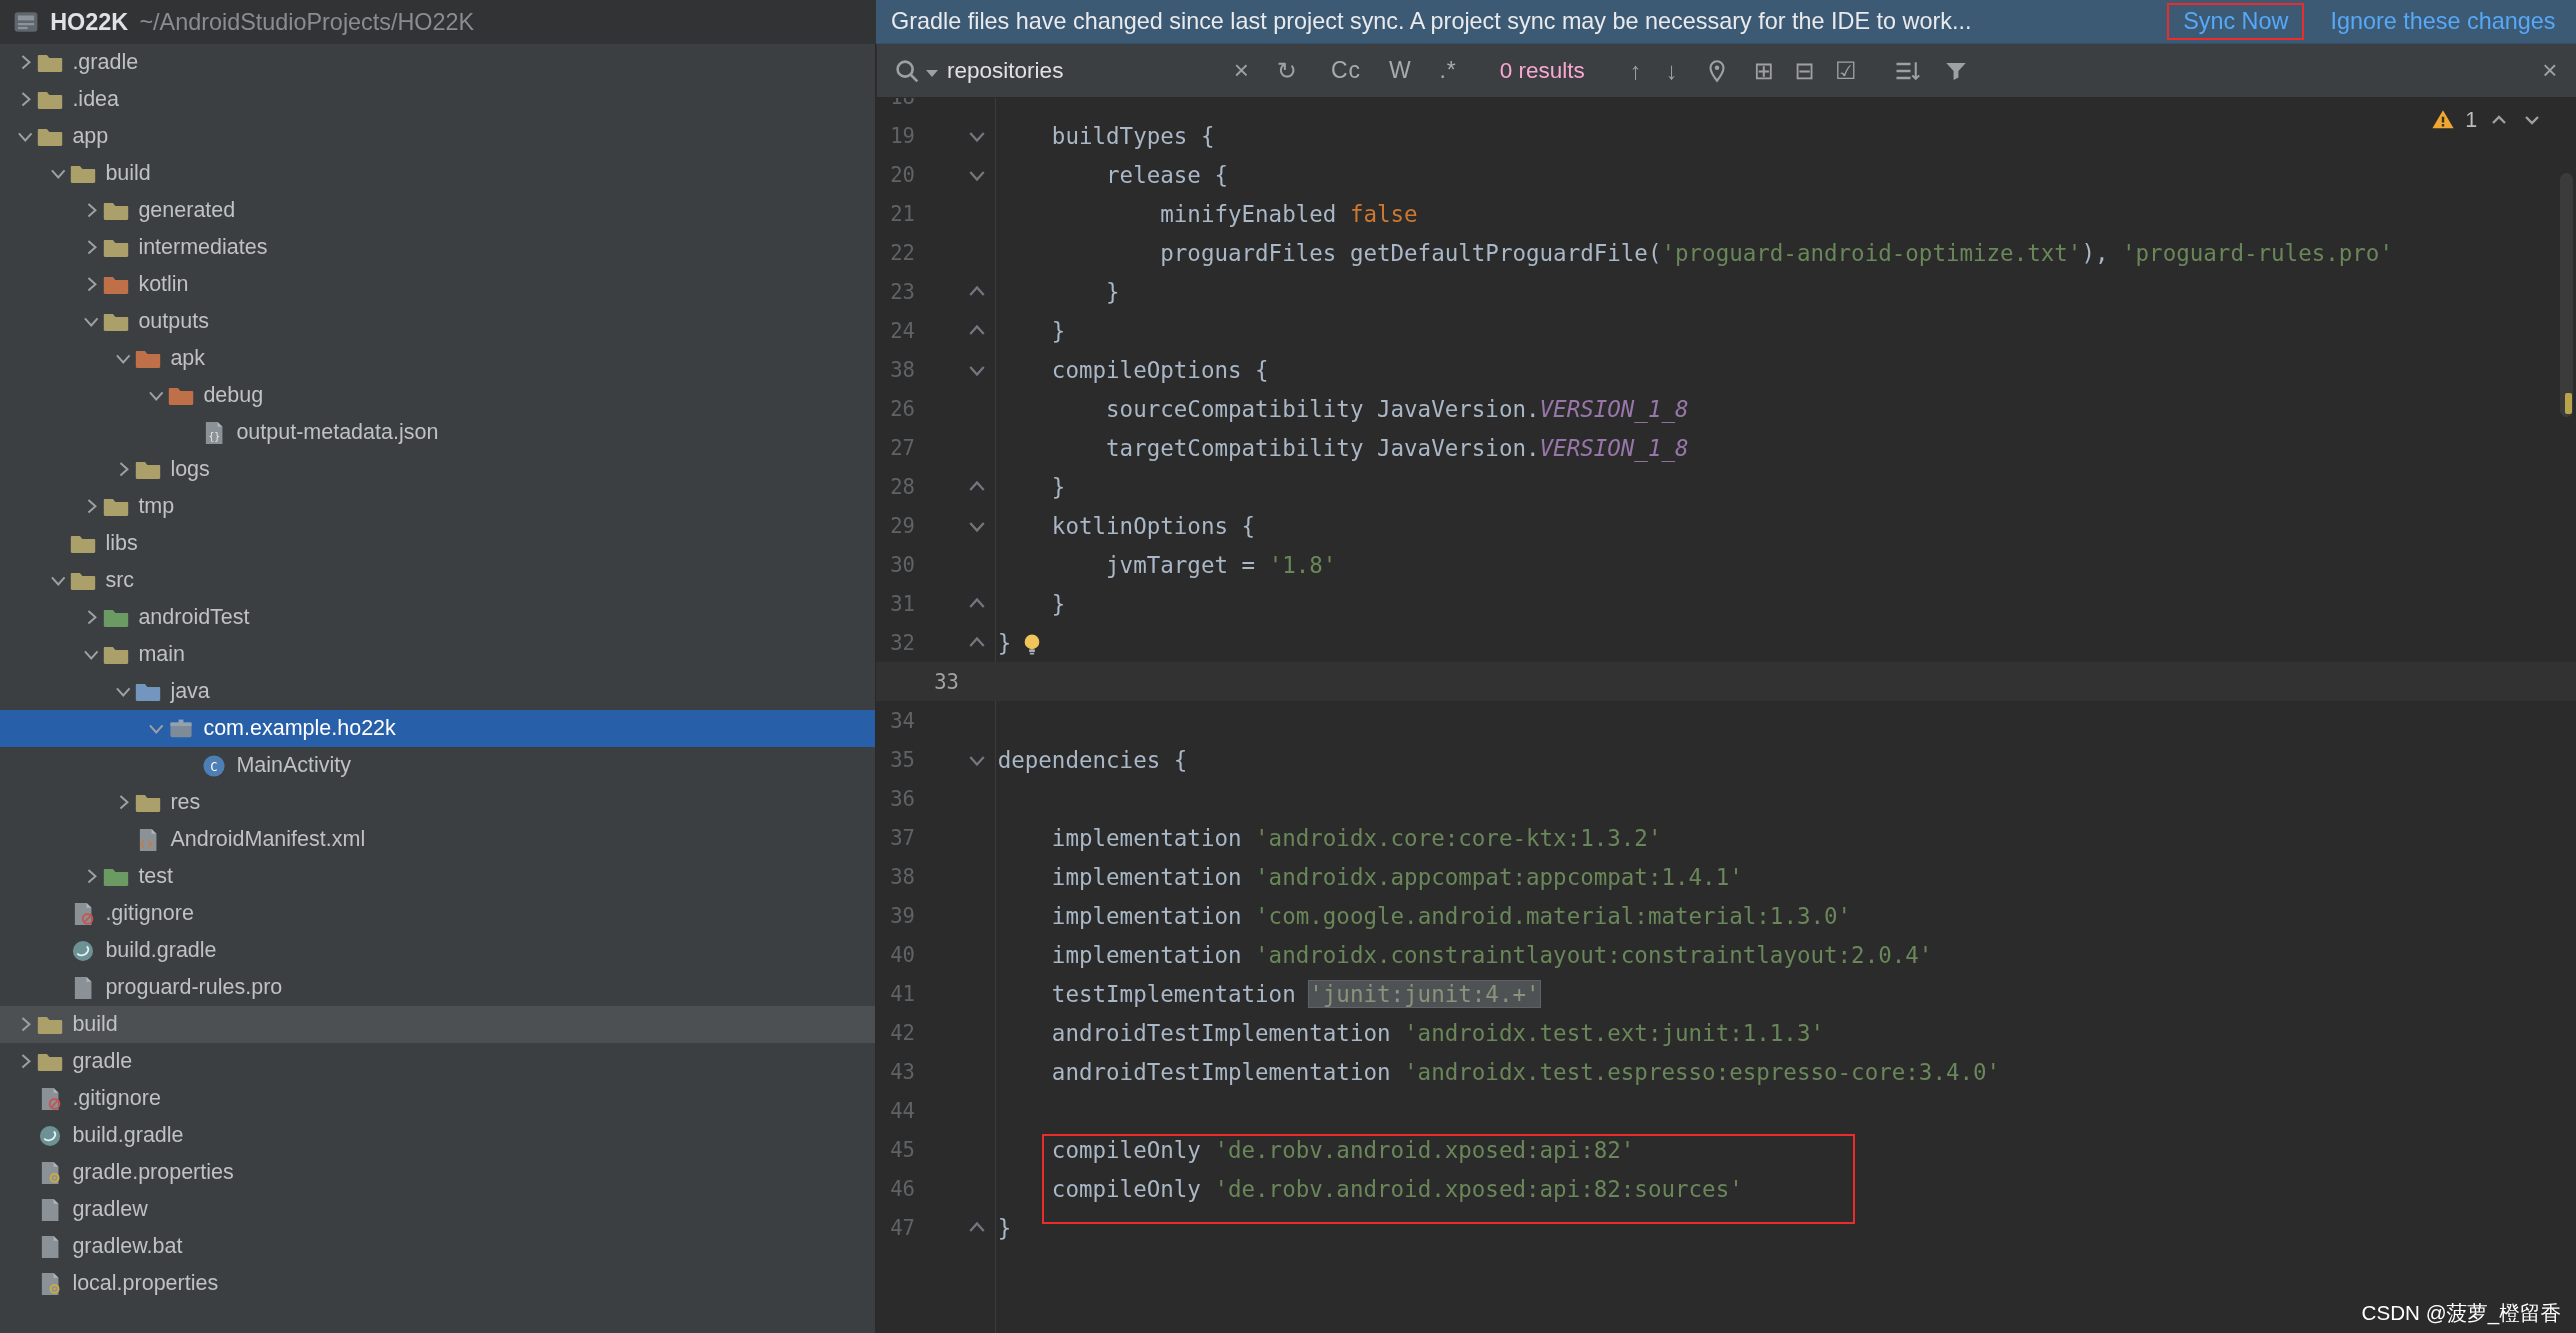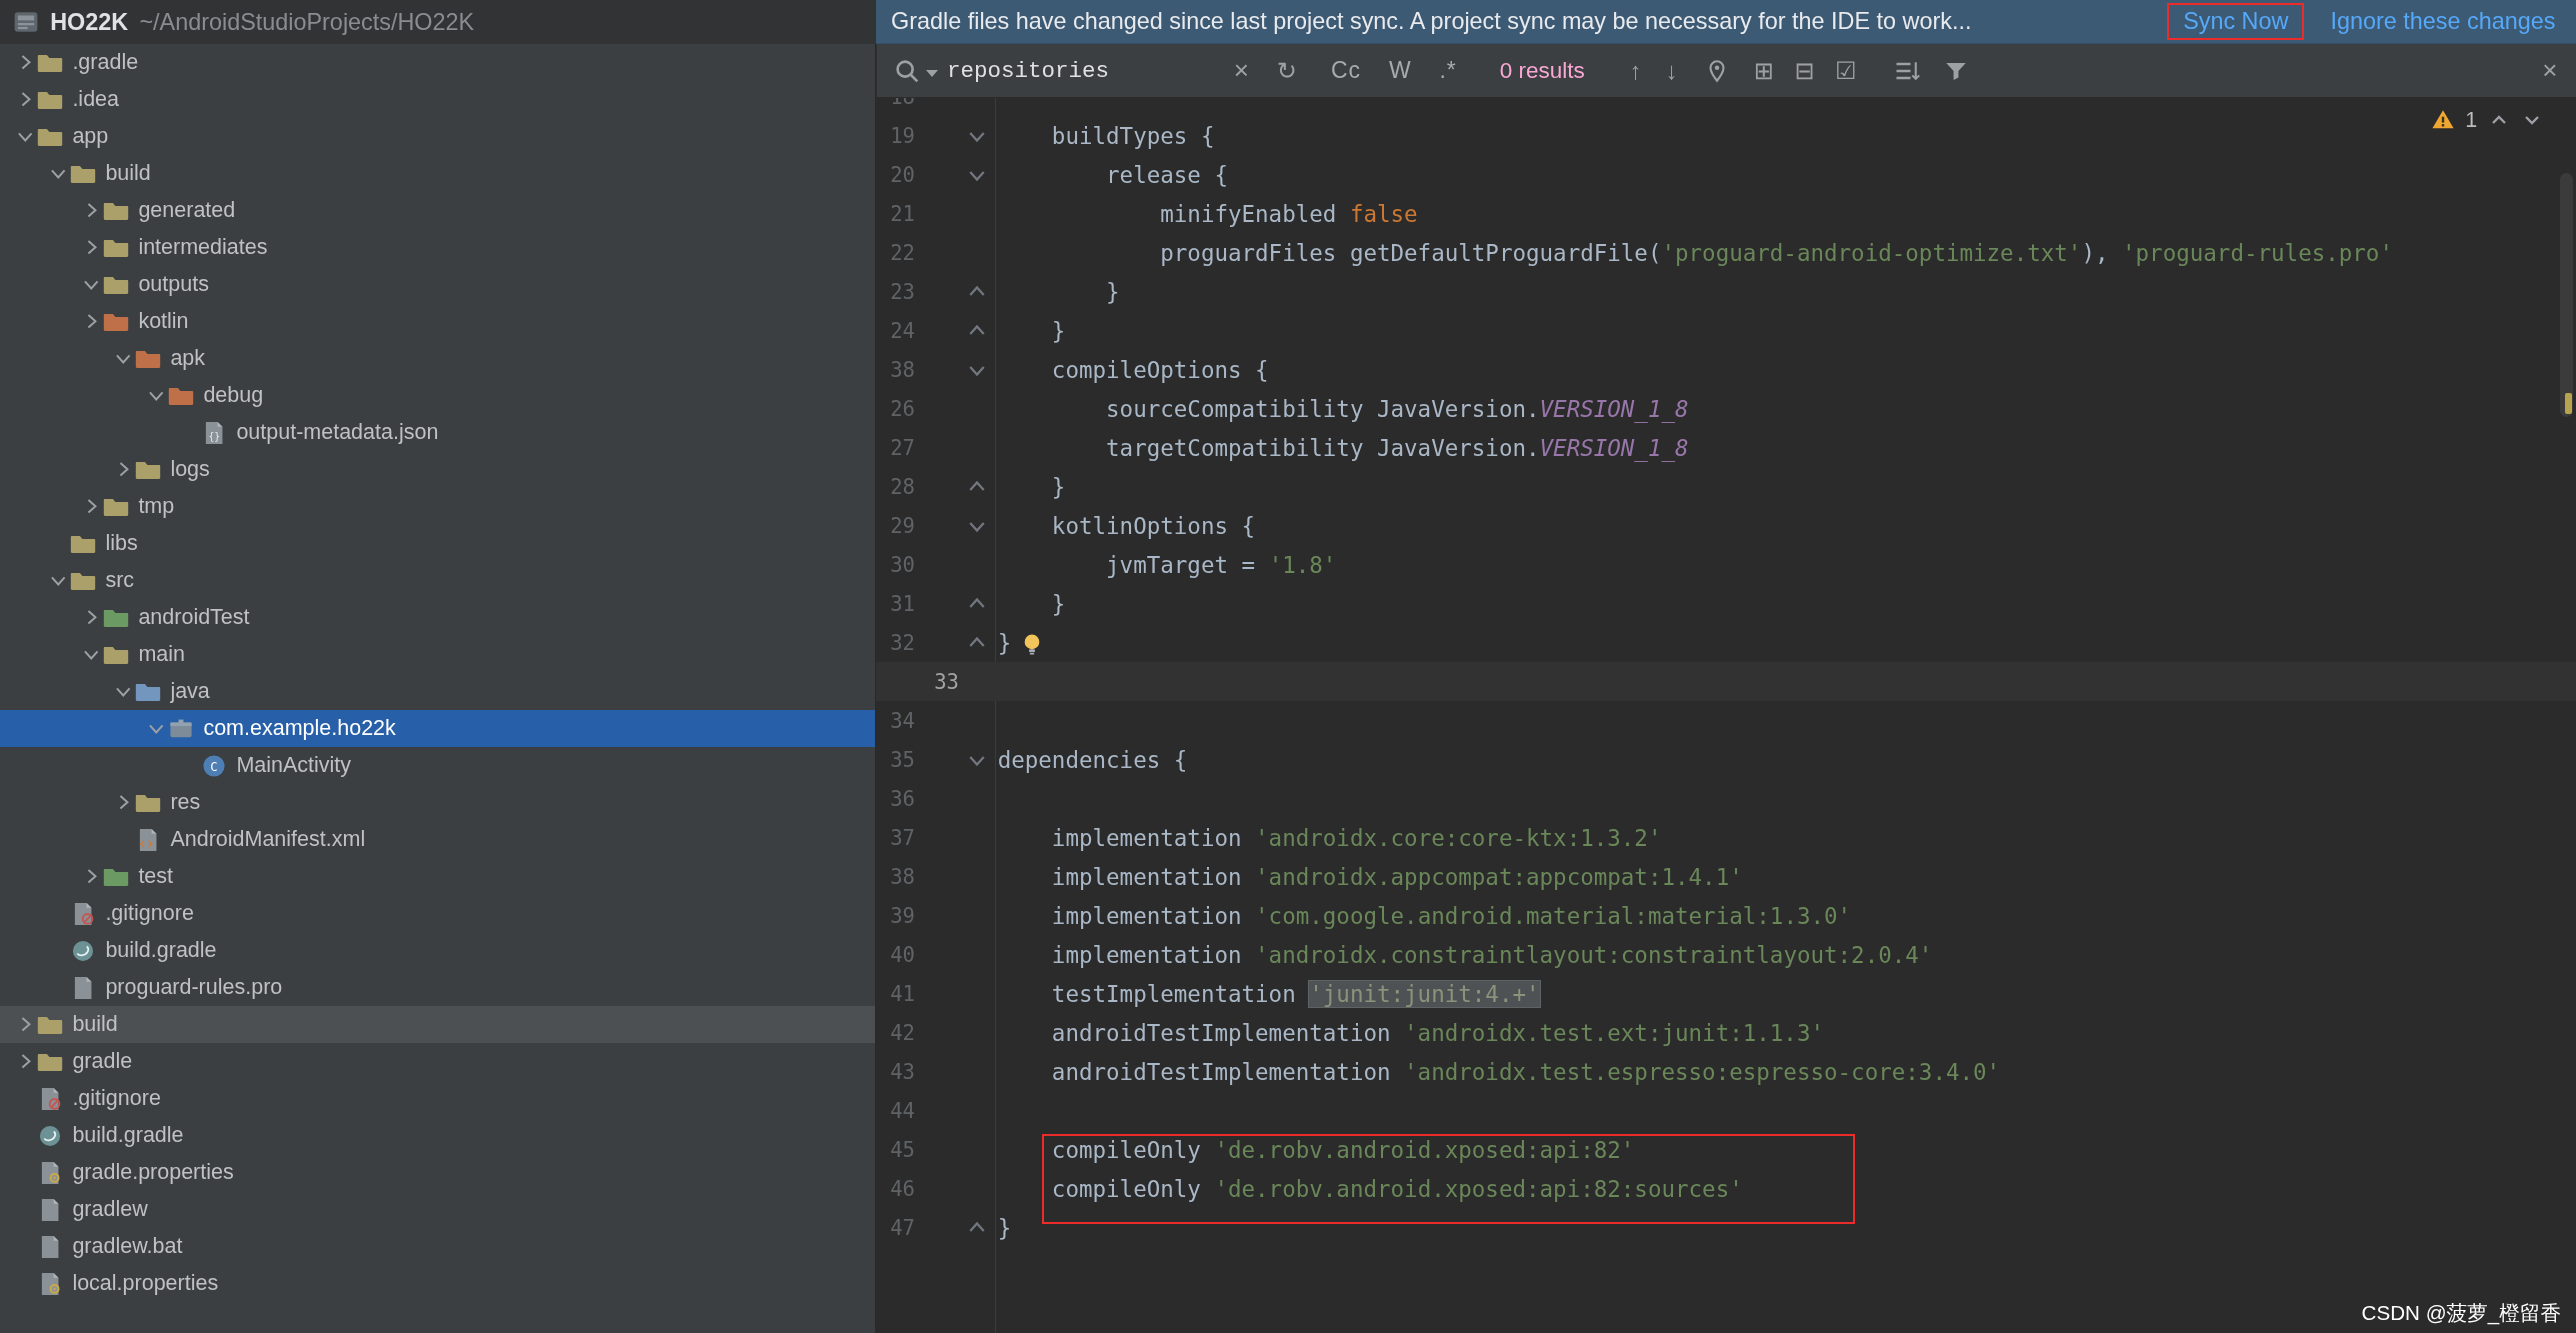--- a/index.html
+++ b/index.html
@@ -30,21 +30,21 @@
   #ignore-link { color:#56A8F8; margin-left:26px; margin-right:5.6px; cursor:pointer; flex:0 0 auto; }
 
   
   #find-bar {
     position:absolute; left:876px; top:44px; right:0; height:54px;
     background:#3C3F41; border-bottom:0.9px solid #2b2b2b; border-left:0.9px solid #2e2e2e;
     display:flex; align-items:center; padding:0 15px; color:#9DA0A4; white-space:nowrap;
   }
   #find-bar svg { display:block; }
   .fb-ico { display:inline-flex; align-items:center; justify-content:center; }
-  #search-query { margin-left:9.4px; width:281px; color:#DFE1E5; font-size:22.5px; overflow:hidden;font-family:Liberation Mono, monospace; }
+  #search-query { margin-left:9.4px; width:281px; color:#DFE1E5; font-size:22.5px; overflow:hidden; }
   .hist-caret { width:0; height:0; border-left:6.6px solid transparent; border-right:6.6px solid transparent;
     border-top:7.5px solid #9DA0A4; margin-left:3.7px; margin-top:5.6px; }
   .fb-x { font-size:26px; color:#9DA0A4; cursor:pointer; }
   .fb-glyph { font-size:24px; color:#9DA0A4; cursor:pointer; }
   .fb-toggle { font-size:23px; color:#A7AAAE; cursor:pointer; letter-spacing:0.9px; }
   #results-count { color:#f9a8d4; font-size:22.5px; margin-left:43px;text-align:right; }
 
   
   #project-tree {
     position:absolute; left:0; top:44px; width:876px; bottom:0;
@@ -243,43 +243,43 @@
         <svg viewBox="0 0 16 16">
           <path d="M1.2 3h4.9l1.5 1.9h7.2c.4 0 .7.3.7.7v7.2c0 .4-.3.7-.7.7H1.2c-.4 0-.7-.3-.7-.7V3.7c0-.4.3-.7.7-.7z" fill="#ABA06A"></path>
         </svg>
       </span>
       <span class="tlabel">intermediates</span>
     </div>
     <div class="tree-row">
       <span class="ind" style="width:79px"></span>
       <span class="chev">
         <svg viewBox="0 0 16 16">
+          <path d="M6 3.5l5 4.5-5 4.5" stroke="#9DA0A4" stroke-width="1.4" fill="none"></path>
+        </svg>
+      </span>
+      <span class="ticon">
+        <svg viewBox="0 0 16 16">
+          <path d="M1.2 3h4.9l1.5 1.9h7.2c.4 0 .7.3.7.7v7.2c0 .4-.3.7-.7.7H1.2c-.4 0-.7-.3-.7-.7V3.7c0-.4.3-.7.7-.7z" fill="#BF7049"></path>
+        </svg>
+      </span>
+      <span class="tlabel">kotlin</span>
+    </div>
+    <div class="tree-row">
+      <span class="ind" style="width:79px"></span>
+      <span class="chev">
+        <svg viewBox="0 0 16 16">
           <path d="M3.5 6l4.5 5 4.5-5" stroke="#9DA0A4" stroke-width="1.4" fill="none"></path>
         </svg>
       </span>
       <span class="ticon">
         <svg viewBox="0 0 16 16">
           <path d="M1.2 3h4.9l1.5 1.9h7.2c.4 0 .7.3.7.7v7.2c0 .4-.3.7-.7.7H1.2c-.4 0-.7-.3-.7-.7V3.7c0-.4.3-.7.7-.7z" fill="#ABA06A"></path>
         </svg>
       </span>
       <span class="tlabel">outputs</span>
-    </div>
-    <div class="tree-row">
-      <span class="ind" style="width:79px"></span>
-      <span class="chev">
-        <svg viewBox="0 0 16 16">
-          <path d="M6 3.5l5 4.5-5 4.5" stroke="#9DA0A4" stroke-width="1.4" fill="none"></path>
-        </svg>
-      </span>
-      <span class="ticon">
-        <svg viewBox="0 0 16 16">
-          <path d="M1.2 3h4.9l1.5 1.9h7.2c.4 0 .7.3.7.7v7.2c0 .4-.3.7-.7.7H1.2c-.4 0-.7-.3-.7-.7V3.7c0-.4.3-.7.7-.7z" fill="#BF7049"></path>
-        </svg>
-      </span>
-      <span class="tlabel">kotlin</span>
     </div>
     <div class="tree-row">
       <span class="ind" style="width:111px"></span>
       <span class="chev">
         <svg viewBox="0 0 16 16">
           <path d="M3.5 6l4.5 5 4.5-5" stroke="#9DA0A4" stroke-width="1.4" fill="none"></path>
         </svg>
       </span>
       <span class="ticon">
         <svg viewBox="0 0 16 16">

